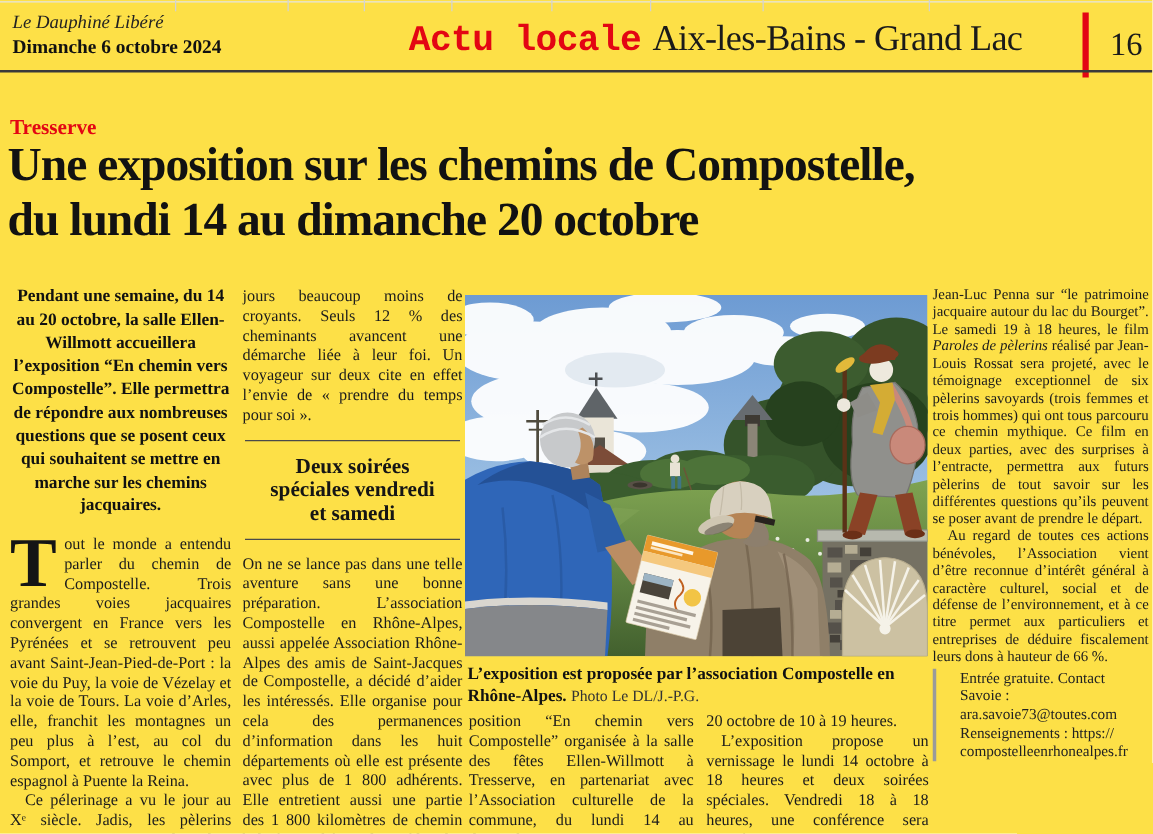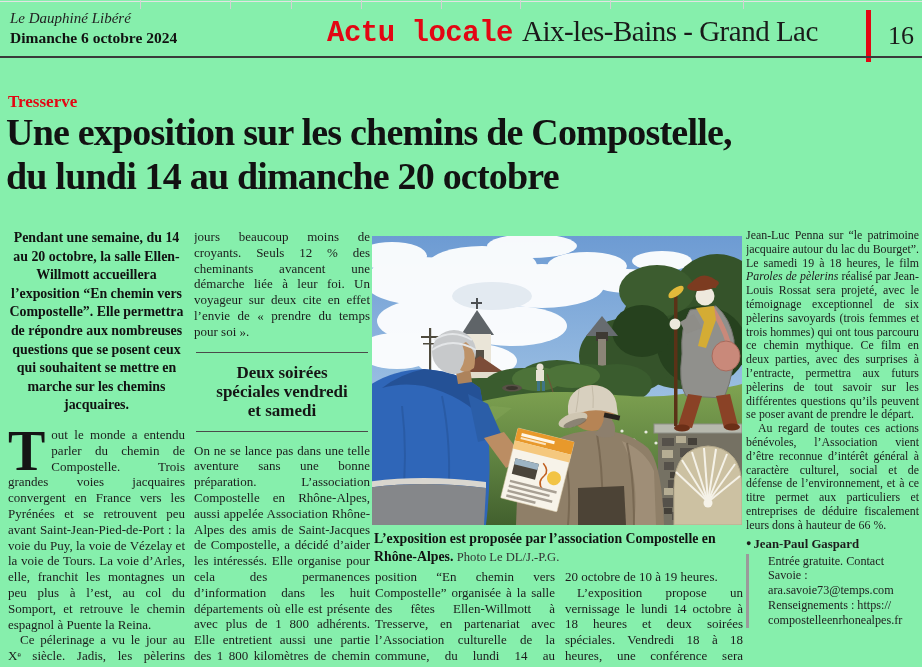--- a/index.html
+++ b/index.html
@@ -1,16 +1,16 @@
 <!DOCTYPE html>
 <html><head>
 <meta charset="utf-8">
 <style>
   html,body{margin:0;padding:0;background:#ffffff;}
-  .page{position:relative;width:922px;height:667px;background:#86efac;overflow:hidden;
+  .page{position:relative;width:922px;height:667px;background:#fde047;overflow:hidden;
         font-family:"Liberation Serif",serif;color:#1c1c1c;}
   
   .tick{position:absolute;top:0;width:1px;height:9px;background:#d2d2d2;}
   .topline{position:absolute;top:1px;left:0;right:0;height:1px;background:#e3e3e3;}
   
   .masthead{position:absolute;left:10px;top:9px;line-height:1.25;}
   .paper-name{font-style:italic;font-size:15px;color:#222;}
   .paper-date{font-weight:bold;font-size:15.5px;color:#111;}
   .section-line{position:absolute;left:327px;top:15px;white-space:nowrap;font-size:29px;letter-spacing:-0.5px;}
   .section-red{color:#e30613;font-weight:bold;margin-right:9px;font-family:Liberation Mono, monospace;}
@@ -310,22 +310,21 @@
     <p>position “En chemin vers Compostelle” organisée à la salle des fêtes Ellen-Willmott à Tresserve, en partenariat avec l’Association culturelle de la commune, du lundi 14 au dimanche</p>
   </div>
   <div class="col4">
     <p>20 octobre de 10 à 19 heures.</p>
     <p class="indent">L’exposition propose un vernissage le lundi 14 octobre à 18 heures et deux soirées spéciales. Vendredi 18 à 18 heures, une conférence sera animée par</p>
   </div>
 
   <div class="col col5">
     <p><span>Jean-Luc Penna sur “le patrimoine jacquaire autour du lac du Bourget”. Le samedi 19 à 18 heures, le film </span><span class="italic">Paroles de pèlerins</span><span> réalisé par Jean-Louis Rossat sera projeté, avec le témoignage exceptionnel de six pèlerins savoyards (trois femmes et trois hommes) qui ont tous parcouru ce chemin mythique. Ce film en deux parties, avec des surprises à l’entracte, permettra aux futurs pèlerins de tout savoir sur les différentes questions qu’ils peuvent se poser avant de prendre le départ.</span></p>
     <p class="indent">Au regard de toutes ces actions bénévoles, l’Association vient d’être reconnue d’intérêt général à caractère culturel, social et de défense de l’environnement, et à ce titre permet aux particuliers et entreprises de déduire fiscalement leurs dons à hauteur de 66 %.</p>
-    <div class="byline"><span class="bullet">●</span><span>Jean-Paul Gaspard</span></div>
     <div class="infobox">
       <div>Entrée gratuite. Contact Savoie :</div>
-      <div>ara.savoie73@temps.com</div>
+      <div>ara.savoie73@toutes.com</div>
       <div>Renseignements : https://</div>
       <div>compostelleenrhonealpes.fr</div>
     </div>
   </div>
 
 </div>
 
 </body></html>

